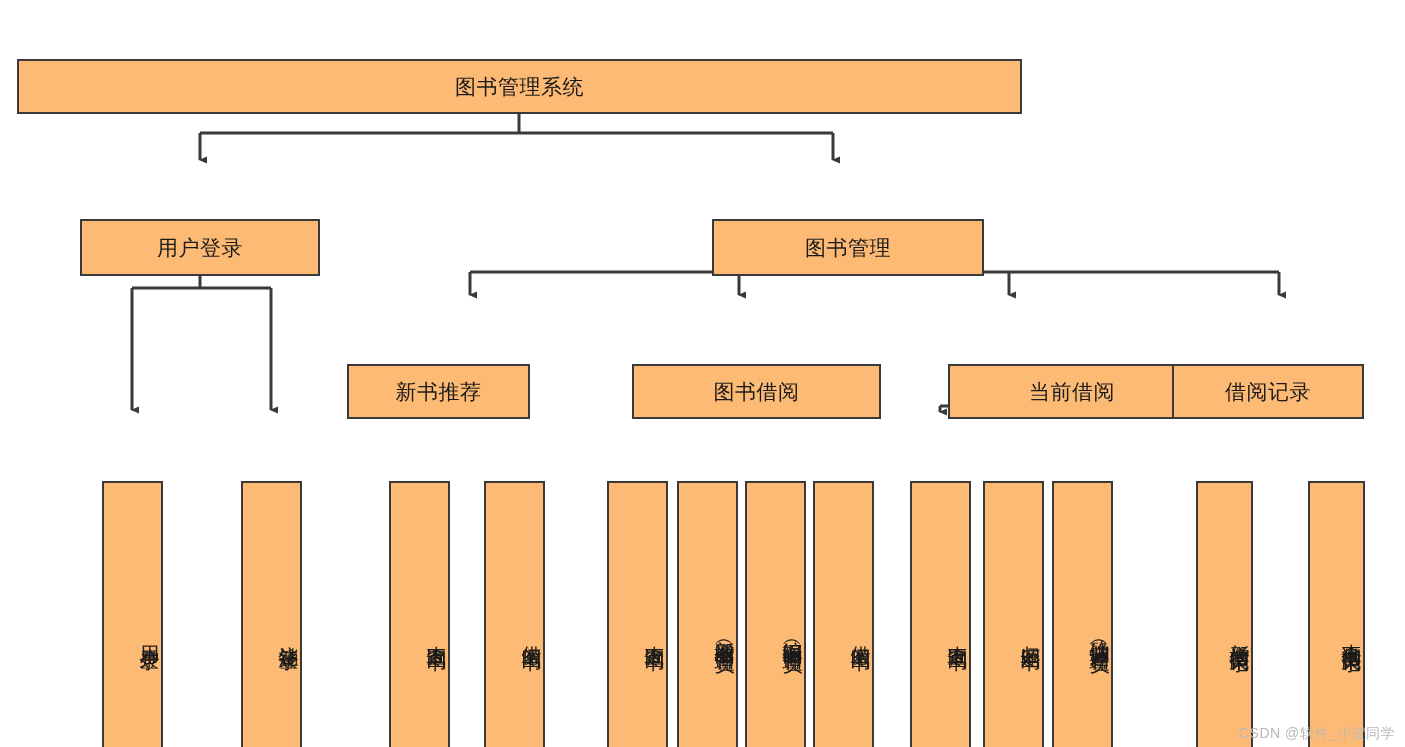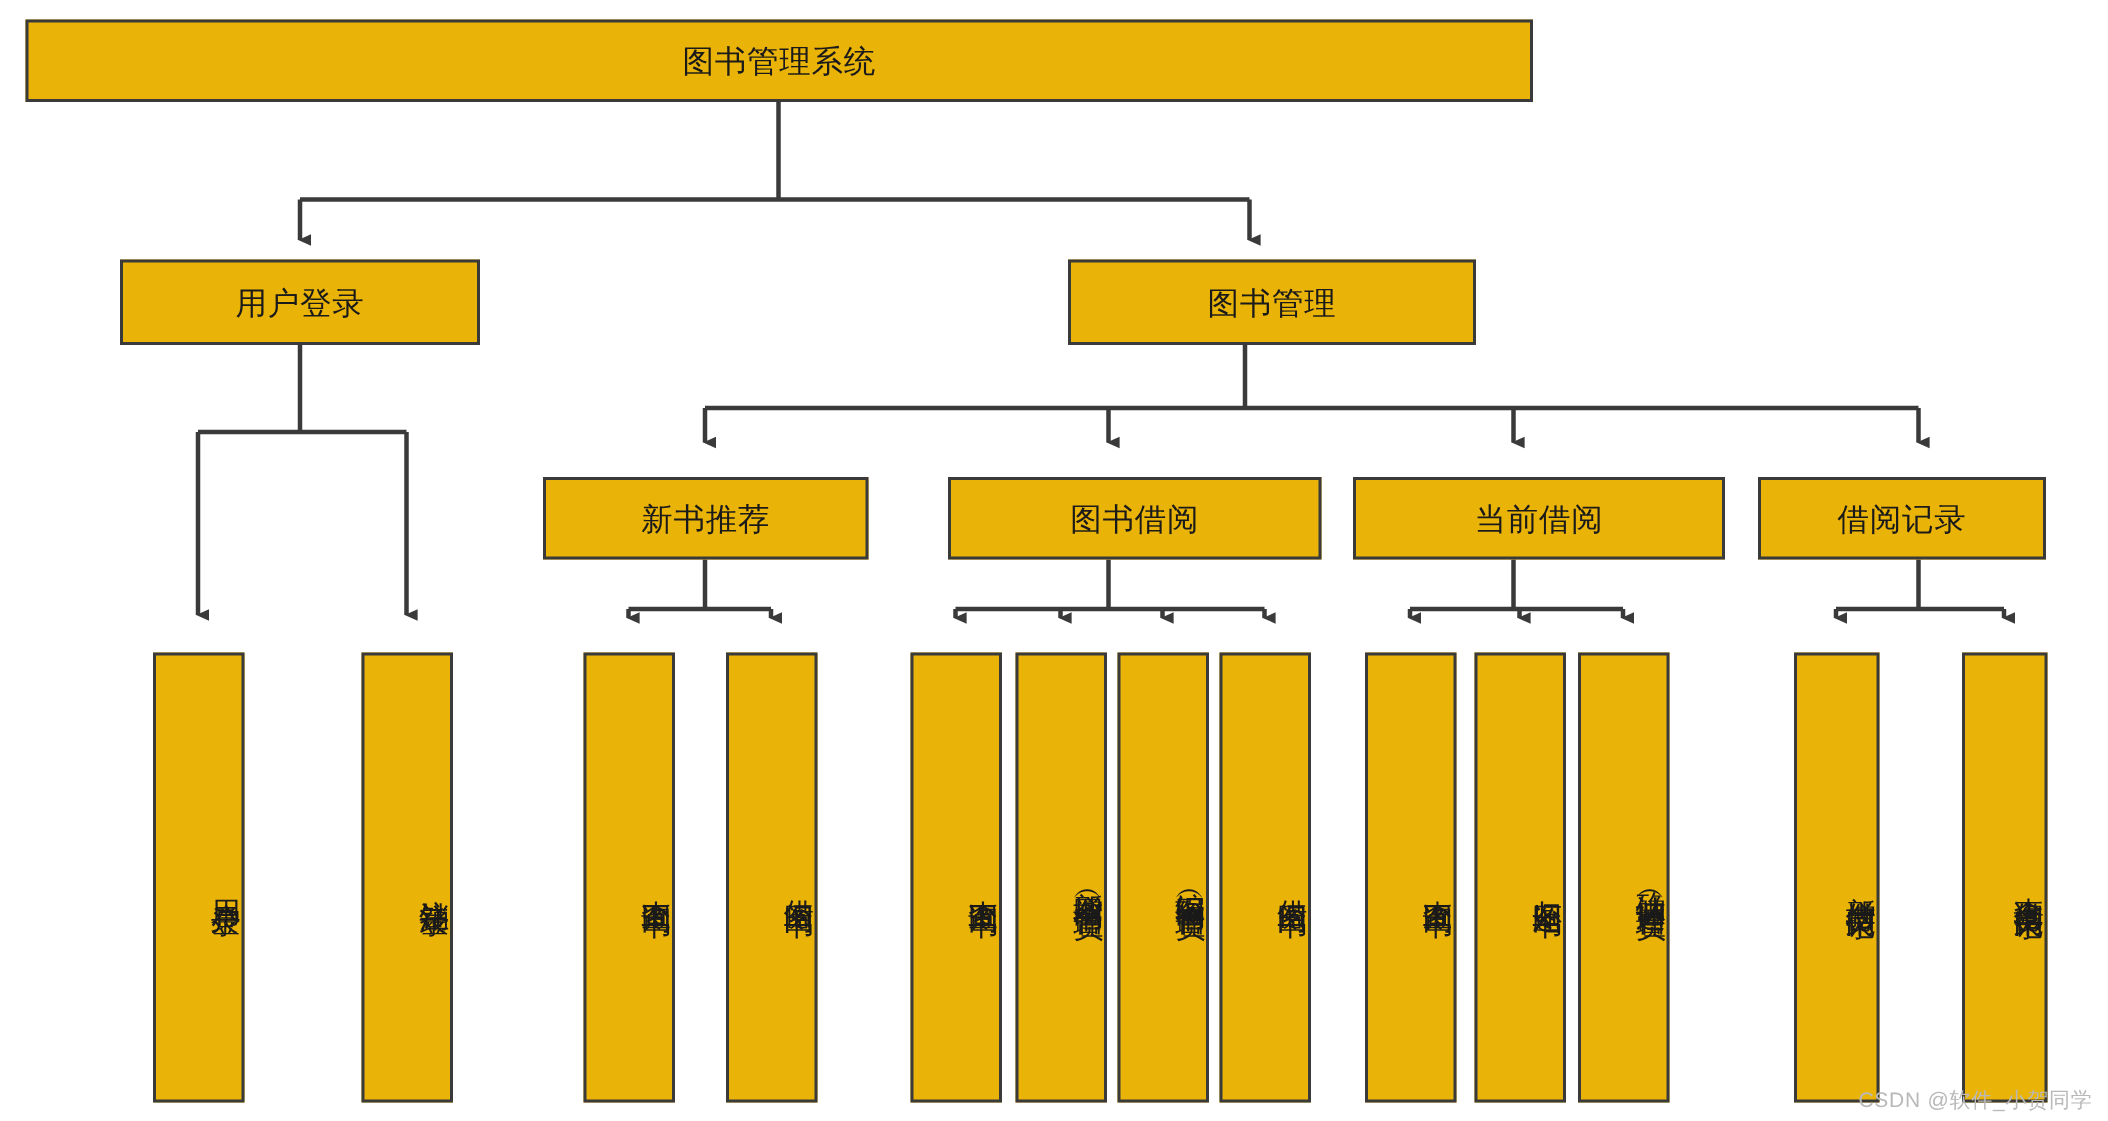--- a/index.html
+++ b/index.html
@@ -21,26 +21,27 @@
     position: absolute;
     left: 0;
     top: 0;
     width: 1405px;
     height: 747px;
     pointer-events: none;
   }
   .node {
     position: absolute;
     box-sizing: border-box;
-    background: #eab308;
+    background: #fdba74;
     border: 2px solid #3a3a3a;
     display: flex;
     align-items: center;
     justify-content: center;
     color: #1a1a1a;
+    margin-top: 46px;
   }
   .node.horizontal {
     font-size: 21px;
     letter-spacing: 0.5px;
   }
   .node.vertical {
     writing-mode: vertical-rl;
     text-orientation: upright;
     font-size: 20px;
     line-height: 1.18;
@@ -124,27 +125,27 @@
     <span>图书管理系统</span>
   </div>
 
   <div class="node horizontal" style="left:80px; top:173px; width:240px; height:57px;">
     <span>用户登录</span>
   </div>
   <div class="node horizontal" style="left:712px; top:173px; width:272px; height:57px;text-align:right;">
     <span>图书管理</span>
   </div>
 
-  <div class="node horizontal" style="left:362px; top:318px; width:217px; height:55px;">
+  <div class="node horizontal" style="left:347px; top:318px; width:183px; height:55px;">
     <span>新书推荐</span>
   </div>
   <div class="node horizontal" style="left:632px; top:318px; width:249px; height:55px;">
     <span>图书借阅</span>
   </div>
-  <div class="node horizontal" style="left:902px; top:318px; width:248px; height:55px;">
+  <div class="node horizontal" style="left:948px; top:318px; width:248px; height:55px;">
     <span>当前借阅</span>
   </div>
   <div class="node horizontal" style="left:1172px; top:318px; width:192px; height:55px;">
     <span>借阅记录</span>
   </div>
 
   <div class="node vertical" style="left:102px; top:435px; width:61px; height:300px;">
     <span class="vlabel">用户登录</span>
   </div>
   <div class="node vertical" style="left:241px; top:435px; width:61px; height:300px;">

